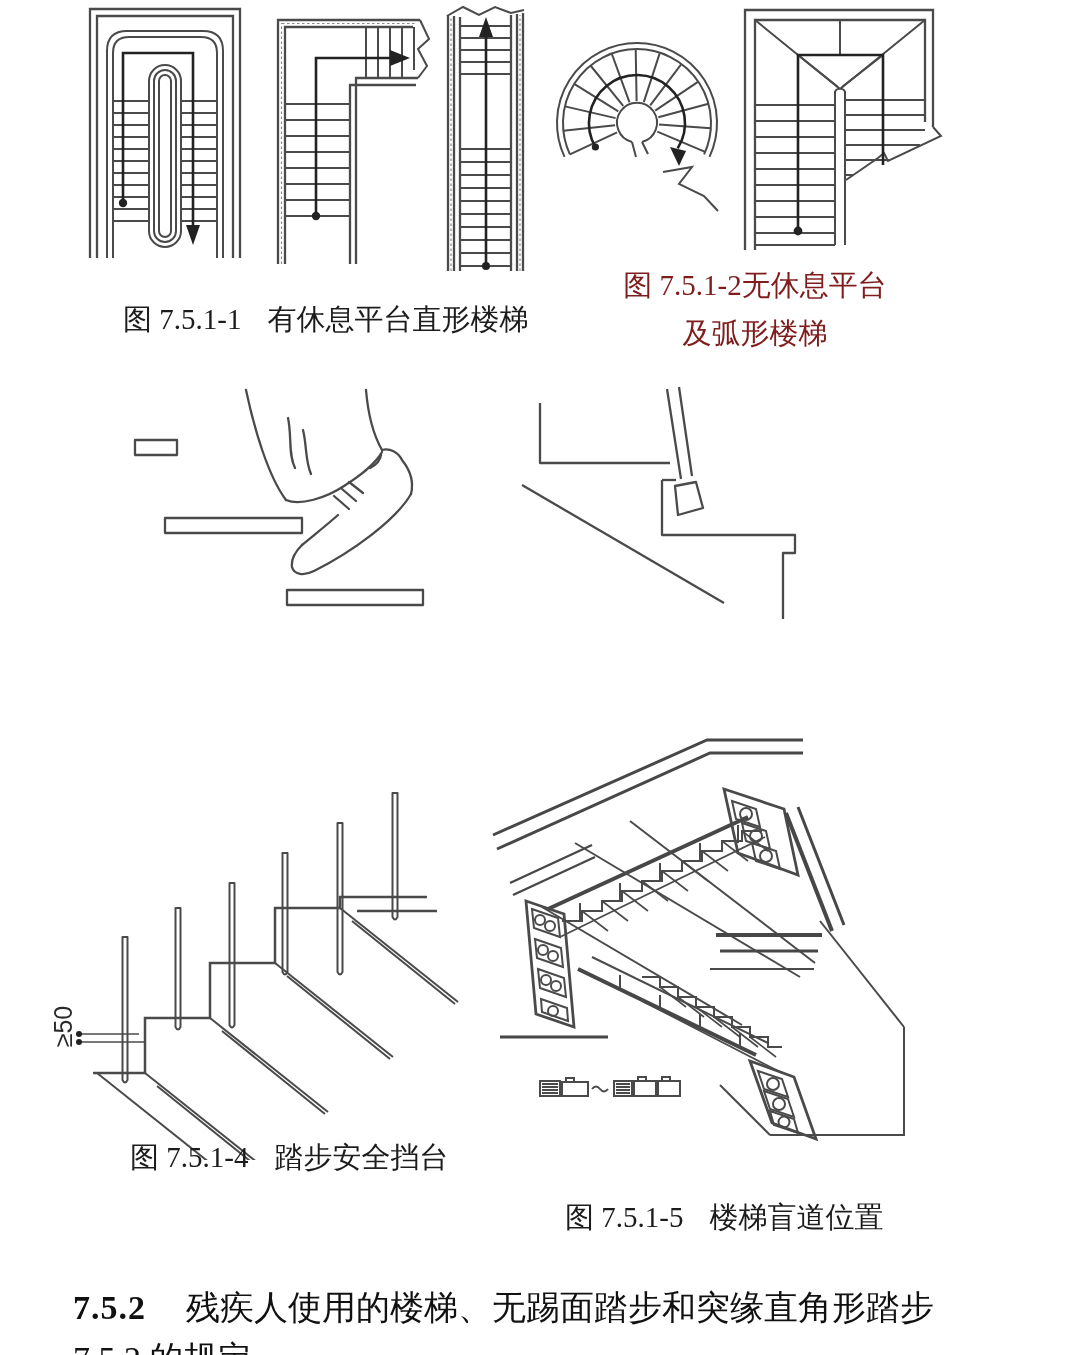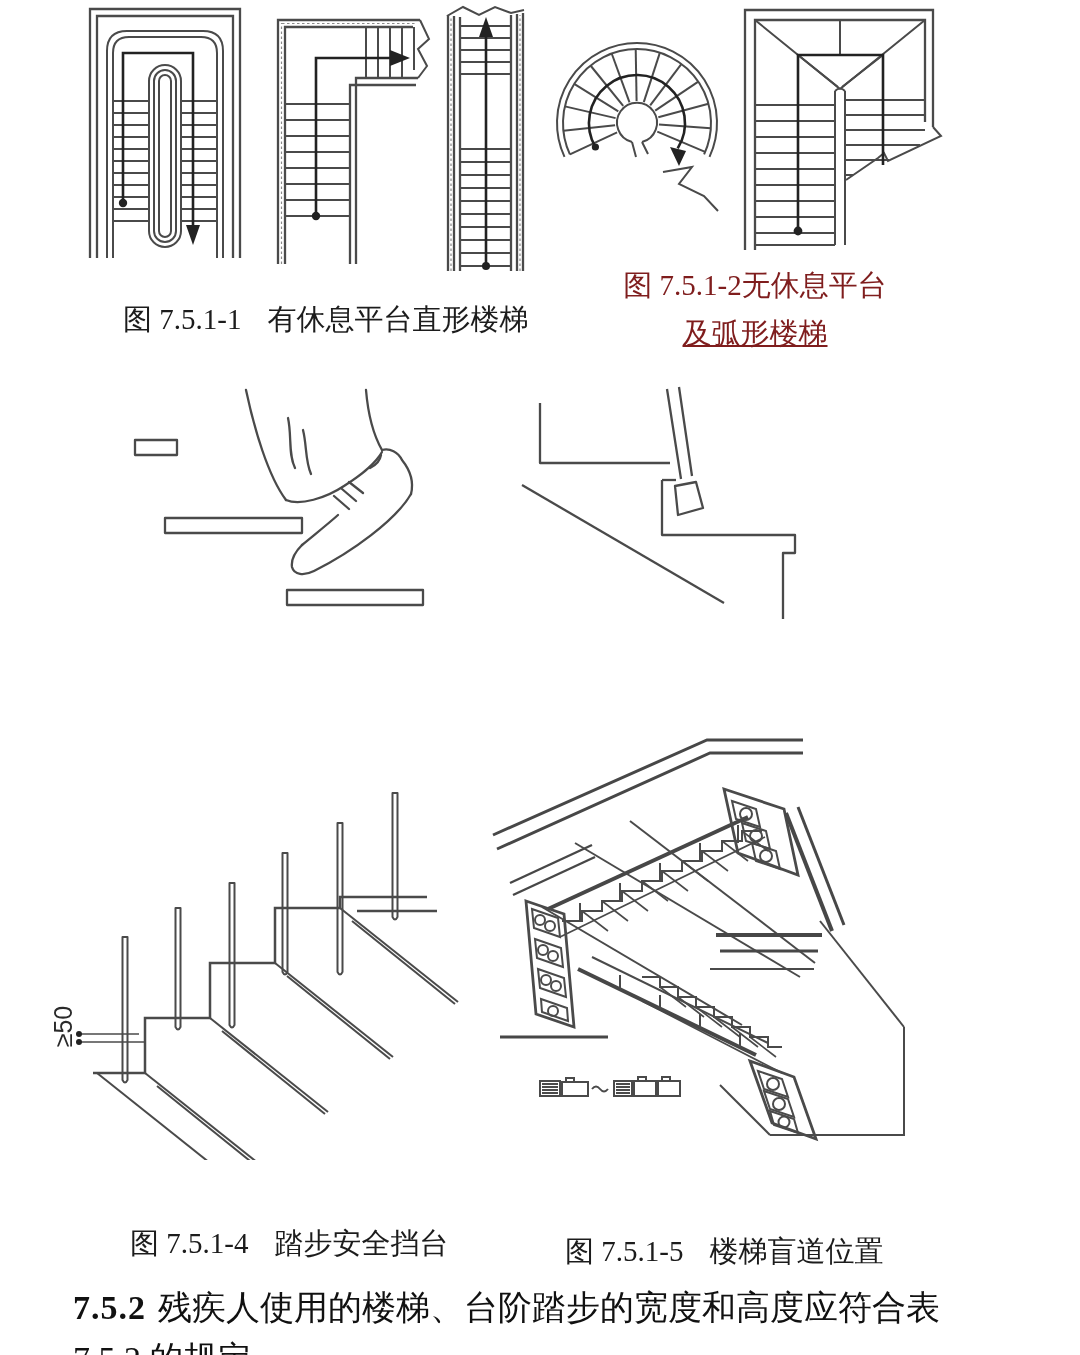--- a/index.html
+++ b/index.html
@@ -2,26 +2,26 @@
 <html><head>
 <meta charset="utf-8">
 <style>
   html,body{margin:0;padding:0;background:#ffffff;}
   .page{position:relative;width:1080px;height:1355px;background:#fff;overflow:hidden;
         font-family:"Liberation Serif","DejaVu Serif",serif;color:#1c1c1c;}
   .dwg{position:absolute;}
   .caption{position:absolute;font-size:29px;white-space:nowrap;color:#1c1c1c;}
   .caption .ttl{margin-left:26px;}
   .caption2{position:absolute;left:588px;top:266px;width:334px;text-align:center;font-size:29px;color:#7f1d1d;}
-  .caption2 .line2{margin-top:8px;text-decoration:underline;}
+  .caption2 .line2{margin-top:8px;}
   .dim-label{position:absolute;left:28px;top:1012px;width:70px;text-align:center;
              font-size:25px;color:#2a2a2a;transform:rotate(-90deg);transform-origin:center;
              font-family:"Liberation Sans","DejaVu Sans",sans-serif;}
   .clause{position:absolute;left:73px;top:1248px;width:962px;font-size:34px;line-height:1.5;color:#111;}
-  .clause b{margin-right:12px;letter-spacing:1px;}
+  .clause b{margin-right:40px;letter-spacing:1px;}
   svg{display:block;}
   .s  {stroke:#4a4a4a;stroke-width:2;fill:none;}
   .sw {stroke:#4a4a4a;stroke-width:2.3;fill:none;}
   .th {stroke:#474747;stroke-width:4;fill:none;}
   .md {stroke:#474747;stroke-width:3;fill:none;}
   .pl {stroke:#222;stroke-width:2.6;fill:none;}
   .dash{stroke:#8a8a8a;stroke-width:1.2;fill:none;stroke-dasharray:2.5 2.5;}
   .dot{fill:#222;stroke:none;}
   .ah {fill:#222;stroke:none;}
   .wh {fill:#ffffff;}
@@ -382,26 +382,26 @@
       <path d="M112,364 Q116,359 120,364 Q124,369 128,364"></path>
       <rect x="134" y="356" width="18" height="15" fill="none"></rect>
       <path d="M136,359 H150 M136,362 H150 M136,365 H150 M136,368 H150"></path>
       <rect x="154" y="356" width="22" height="15" fill="none"></rect>
       <rect x="158" y="352" width="8" height="4" fill="none"></rect>
       <rect x="178" y="356" width="22" height="15" fill="none"></rect>
       <rect x="182" y="352" width="8" height="4" fill="none"></rect>
     </g>
   </svg>
 
-  <div class="caption" style="left:130px;top:1224px">
+  <div class="caption" style="left:130px;top:1138px">
     <span>图 7.5.1-4</span><span class="ttl">踏步安全挡台</span>
   </div>
 
-  <div class="caption" style="left:565px;top:1232px">
+  <div class="caption" style="left:565px;top:1198px">
     <span>图 7.5.1-5</span><span class="ttl">楼梯盲道位置</span>
   </div>
 
   <p class="clause">
-    <b>7.5.2</b><span>残疾人使用的楼梯、台阶踏步的宽度和高度应符合表</span><br>
+    <b>7.5.2</b><span>残疾人使用的楼梯、无踢面踏步和突缘直角形踏步</span><br>
     <span>7.5.2 的规定。</span>
   </p>
 
 </div>
 
 </body></html>

